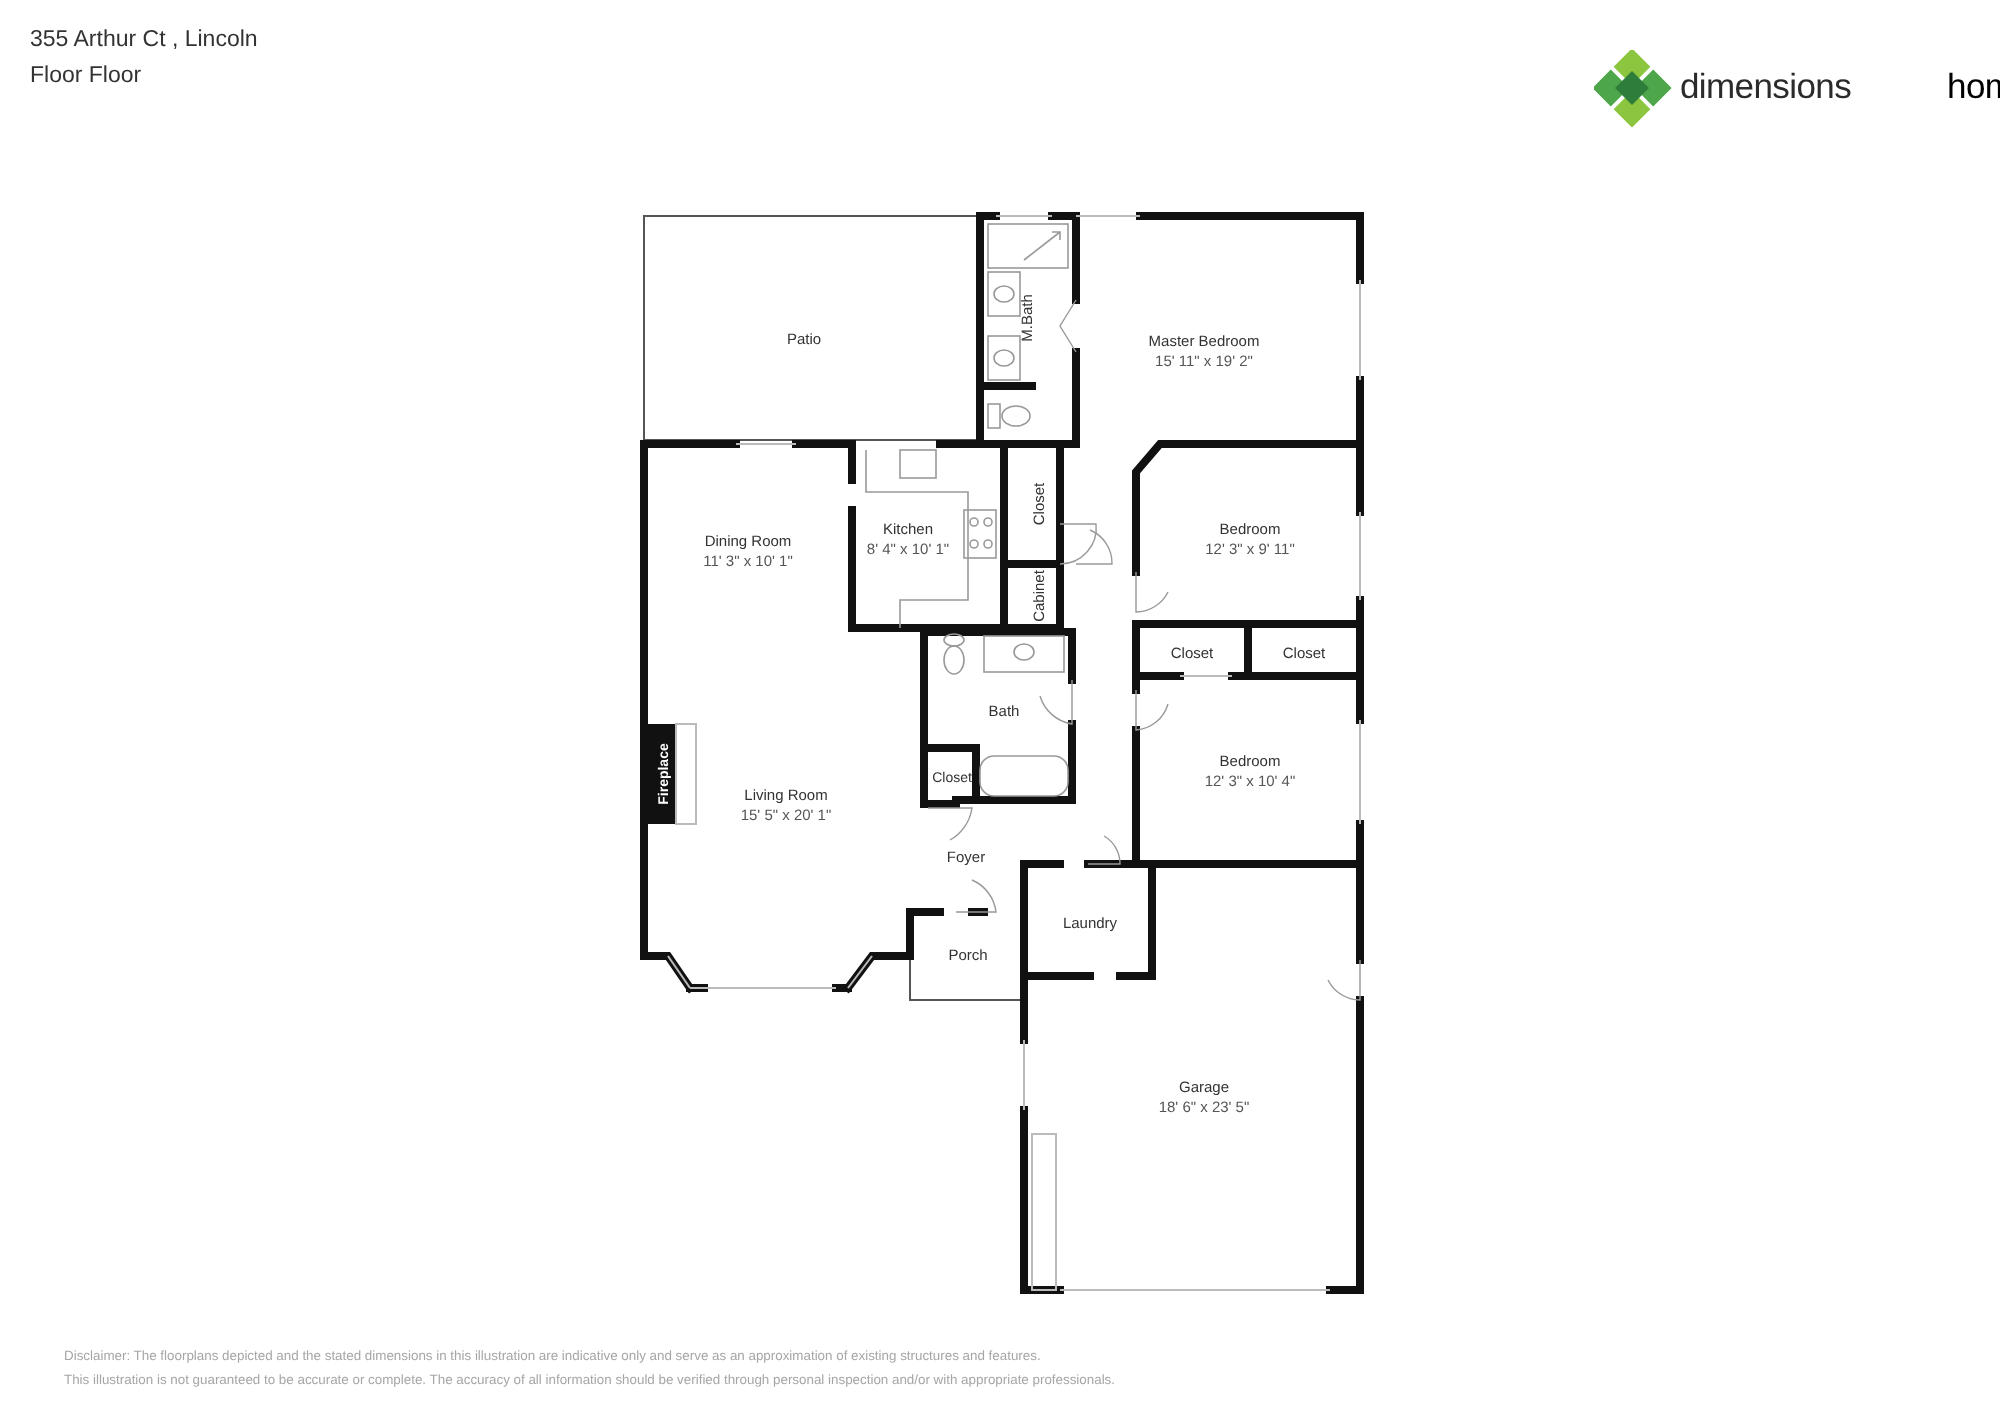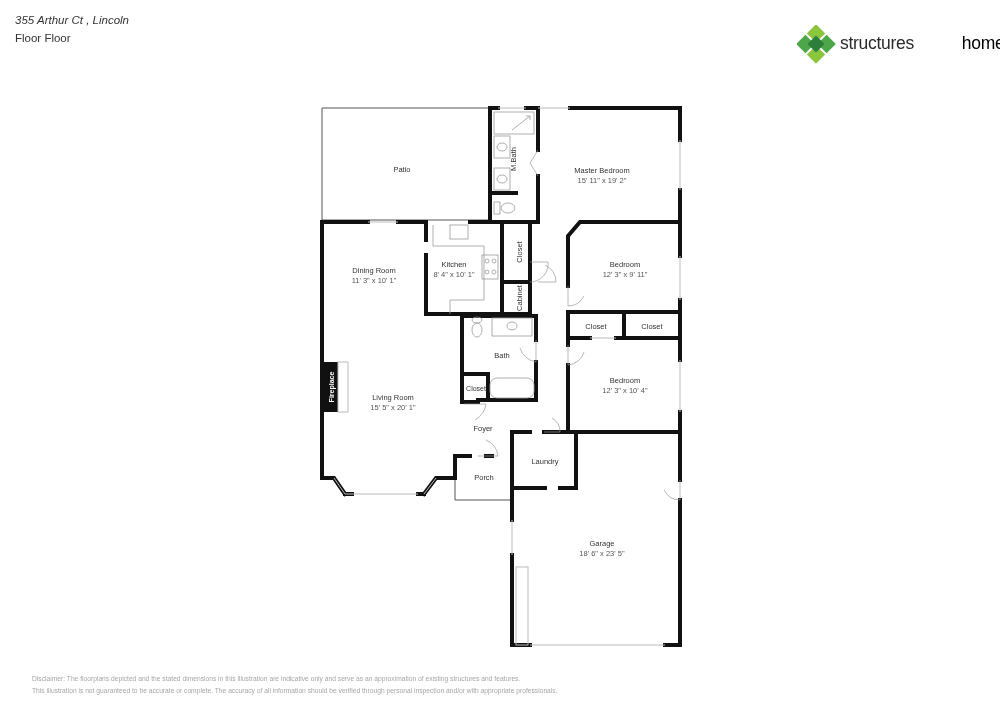--- a/index.html
+++ b/index.html
@@ -1,18 +1,18 @@
 <!DOCTYPE html>
 <html><head>
 <meta charset="utf-8">
 <style>
   html, body { margin: 0; padding: 0; background: #ffffff; }
   body { width: 1000px; height: 707px; position: relative; overflow: hidden; font-family: "Liberation Sans", sans-serif; }
   .hdr { position: absolute; left: 15px; font-size: 11.5px; color: #333; }
-  #addr { top: 14px; font-style: italic; }
+  #addr { top: 14px; }
   #floor { top: 32px; }
   .logo { position: absolute; left: 797px; top: 25px; width: 180px; height: 40px; }
   .logo-text { position: absolute; left: 43px; top: 8px; font-size: 17.5px; letter-spacing: -0.3px; white-space: nowrap; }
   .logo-text .a { color: #2b2b2b; }
   .logo-text .b { color: #000000; margin-left: 48px; }
   .plan { position: absolute; left: 0; top: 0; width: 1000px; height: 707px; }
   .rl { font-family: "Liberation Sans", sans-serif; font-size: 7.5px; fill: #333; text-anchor: middle; }
   .rd { font-family: "Liberation Sans", sans-serif; font-size: 7.5px; fill: #555; text-anchor: middle; }
   .disc { position: absolute; left: 32px; font-size: 6.7px; color: #a6a6a6; white-space: nowrap; }
   #disc1 { top: 675px; }
@@ -27,21 +27,21 @@
 <div class="logo">
   <svg width="40" height="40" viewBox="0 0 40 40" style="position:absolute;left:0;top:0;">
     <g transform="translate(19,19) rotate(45)">
       <rect x="-14" y="-14" width="13" height="13" fill="#8cc63f"></rect>
       <rect x="1" y="-14" width="13" height="13" fill="#4ea64a"></rect>
       <rect x="-14" y="1" width="13" height="13" fill="#4ea64a"></rect>
       <rect x="1" y="1" width="13" height="13" fill="#8cc63f"></rect>
       <rect x="-6" y="-6" width="12" height="12" fill="#2f7d3a"></rect>
     </g>
   </svg>
-  <div class="logo-text"><span class="a">structures</span><span class="b">homes</span></div>
+  <div class="logo-text"><span class="a">dimensions</span><span class="b">homes</span></div>
 </div>
 
 <svg class="plan" viewBox="0 0 1000 707">
 
   <g fill="none" stroke="#555" stroke-width="1">
     <path d="M322,108 L490,108 L490,220 L322,220 Z"></path>
     <path d="M455,470 L455,500 L512,500"></path>
   </g>
 
   <g fill="none" stroke="#111" stroke-width="4" stroke-linecap="square">

